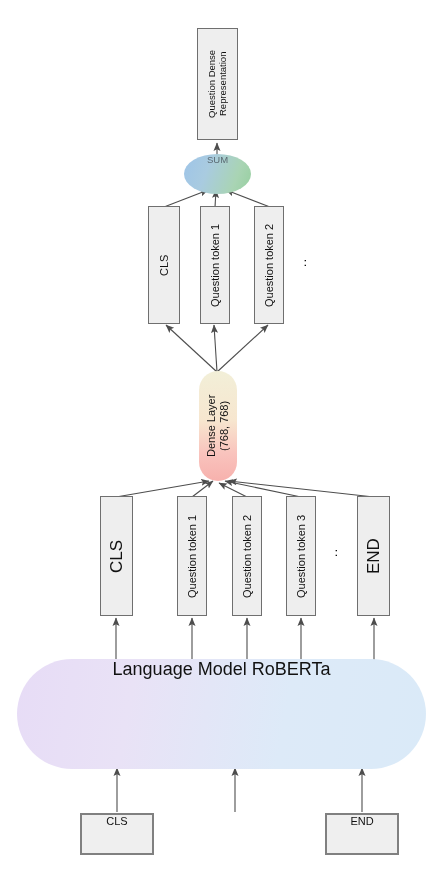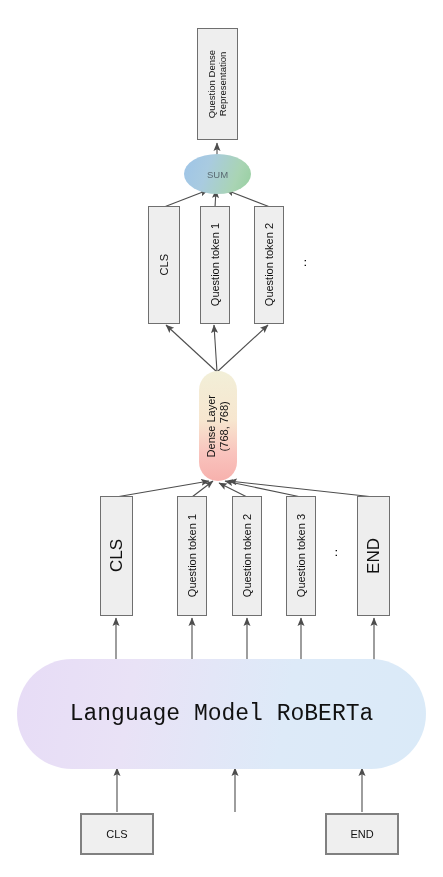--- a/index.html
+++ b/index.html
@@ -22,21 +22,20 @@
     left: 0;
     top: 0;
     width: 443px;
     height: 877px;
     pointer-events: none;
   }
   .node {
     position: absolute;
     box-sizing: border-box;
     display: flex;
-    align-items: center;
     justify-content: center;
     text-align: center;
     color: #111111;
   }
   
   .box {
     background: #eeeeee;
     border: 1px solid #6f6f6f;
   }
   .box-thick {
@@ -74,21 +73,21 @@
   }
   
   .capsule-lm {
     border-radius: 60px;
     background: linear-gradient(100deg, #e7dcf6 0%, #e9e2f6 28%, #ddeaf8 65%, #daeaf8 100%);
     color: #111111;
   }
   .fs-small { font-size: 9.5px; }
   .fs-mid   { font-size: 11px; }
   .fs-big   { font-size: 17px; }
-  .fs-lm    { font-size: 23px; font-family: Liberation Mono, monospace; }
+  .fs-lm    { font-size: 18px; }
   .fs-dots  { font-size: 13px; }
 </style>
 </head>
 <body>
 
 <div id="canvas">
 
   <svg id="edges" viewBox="0 0 443 877" width="443" height="877">
     <defs>
       <marker id="arrow" markerWidth="9" markerHeight="9" refX="7.2" refY="3.2" orient="auto" markerUnits="strokeWidth">

